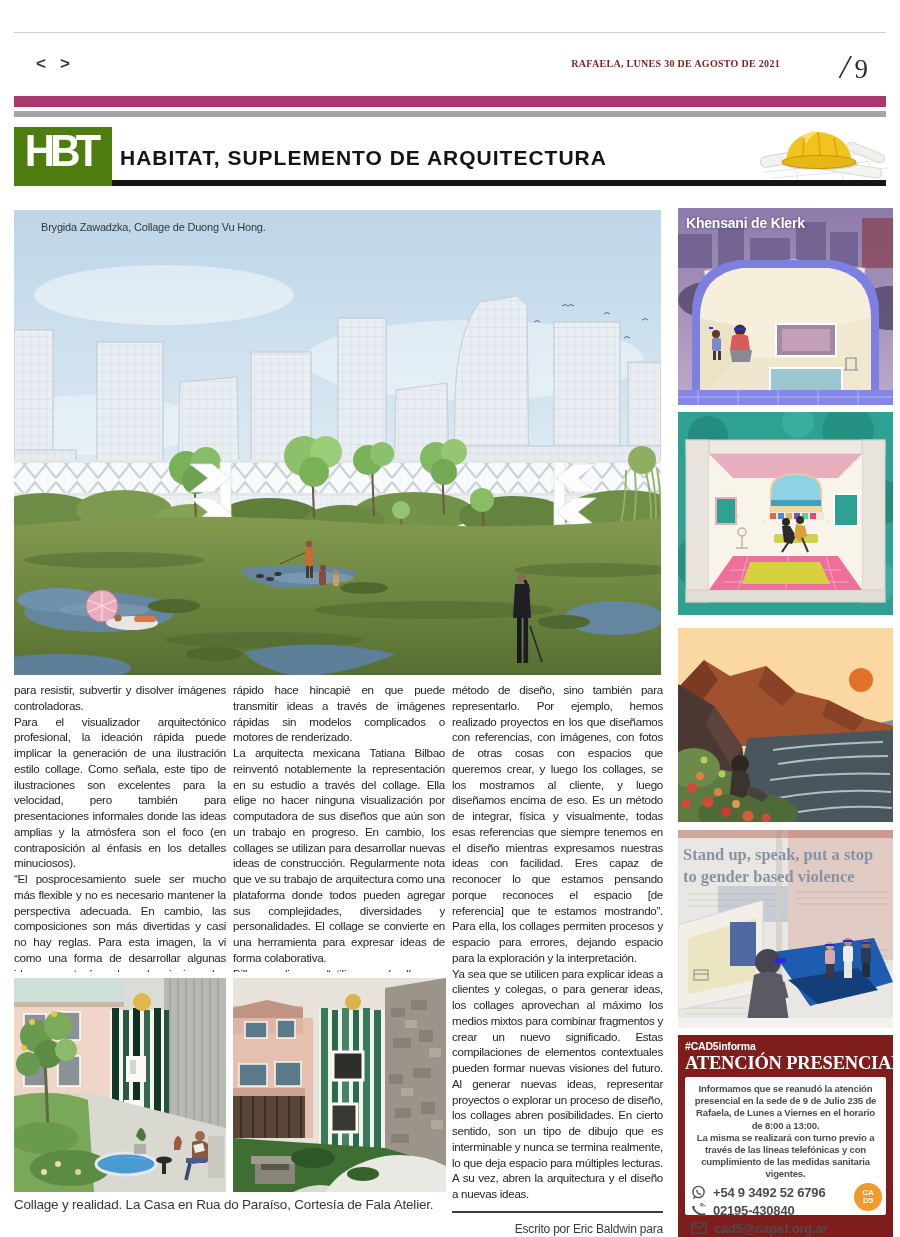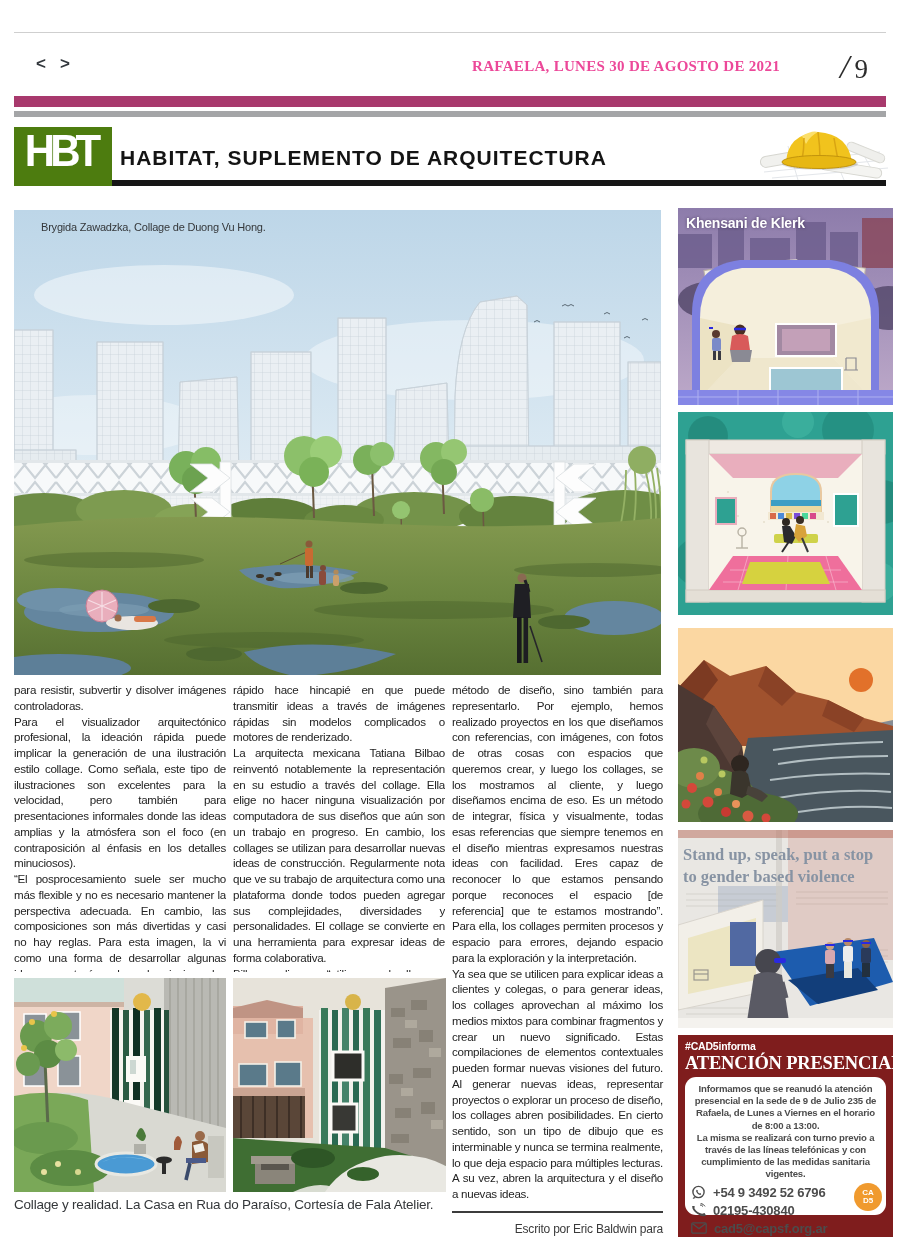--- a/index.html
+++ b/index.html
@@ -7,21 +7,21 @@
         font-family:"Liberation Sans",sans-serif;overflow:hidden;}
   .abs{position:absolute;}
 
   
   .top-rule{left:14px;top:32px;width:872px;height:1px;background:#cfcfcf;}
   .url-row{left:36px;top:54px;font-size:19px;color:#3b4046;display:flex;align-items:center;gap:14px;}
   .nav-arrow{font-weight:bold;font-size:17px;color:#33383d;cursor:pointer;}
   .url-text{letter-spacing:.2px;}
   .url-text b{font-weight:bold;color:#26292d;}
   .dateline{right:120px;top:58px;font-family:"Liberation Serif",serif;font-weight:bold;
-            font-size:15px;color:#ec4899;letter-spacing:.3px;}
+            font-size:10px;color:#7f1d1d;letter-spacing:.3px;}
   .pageno{right:32px;top:48px;font-family:"Liberation Serif",serif;color:#2c2c2c;}
   .pageno .slash{font-size:34px;font-weight:300;font-style:italic;margin-right:5px;}
   .pageno .num{font-size:27px;}
 
   .bar-magenta{left:14px;top:96px;width:872px;height:11px;background:#a8396d;}
   .bar-gray{left:14px;top:111px;width:872px;height:6px;background:#a4a5a7;}
 
   
   .hbt-box{left:14px;top:127px;width:98px;height:59px;background:#4d7c0f;
            display:flex;justify-content:center;}
@@ -58,21 +58,21 @@
   .bp1{left:14px;top:978px;width:212px;height:214px;}
   .bp2{left:233px;top:978px;width:213px;height:214px;}
   .bottom-caption{left:14px;top:1197px;font-size:13.5px;color:#34373a;letter-spacing:-.2px;}
 
   
   .ad{left:678px;top:1035px;width:215px;height:242px;background:#7f1d1d;box-sizing:border-box;
       padding:5px 7px;}
   .ad-hash{color:#ffffff;font-weight:bold;font-size:10.5px;letter-spacing:-.2px;}
   .ad-title{color:#ffffff;font-family:"Liberation Serif",serif;font-weight:bold;
             font-size:18.5px;letter-spacing:-.2px;margin-top:1px;white-space:nowrap;}
-  .ad-box{position:relative;background:#ffffff;margin-top:3px;height:138px;border-radius:11px;
+  .ad-box{position:relative;background:#ffffff;margin-top:3px;height:138px;border-radius:2px;
           padding:6px 6px 4px 6px;box-sizing:border-box;text-align:center;}
   .ad-body{color:#4c4c4c;font-weight:bold;font-size:9.6px;line-height:12.2px;letter-spacing:-.2px;}
   .ad-contacts{margin-top:4px;display:flex;flex-direction:column;gap:3px;align-items:flex-start;}
   .ad-row{display:flex;align-items:center;gap:7px;color:#4c4c4c;font-weight:bold;
           font-size:13px;letter-spacing:-.2px;}
   .ad-badge{position:absolute;right:4px;bottom:4px;width:28px;height:28px;border-radius:50%;
             background:#f09a2e;color:#ffffff;font-weight:bold;font-size:8px;line-height:8.5px;
             display:flex;flex-direction:column;align-items:center;justify-content:center;}
 </style>
 </head>

